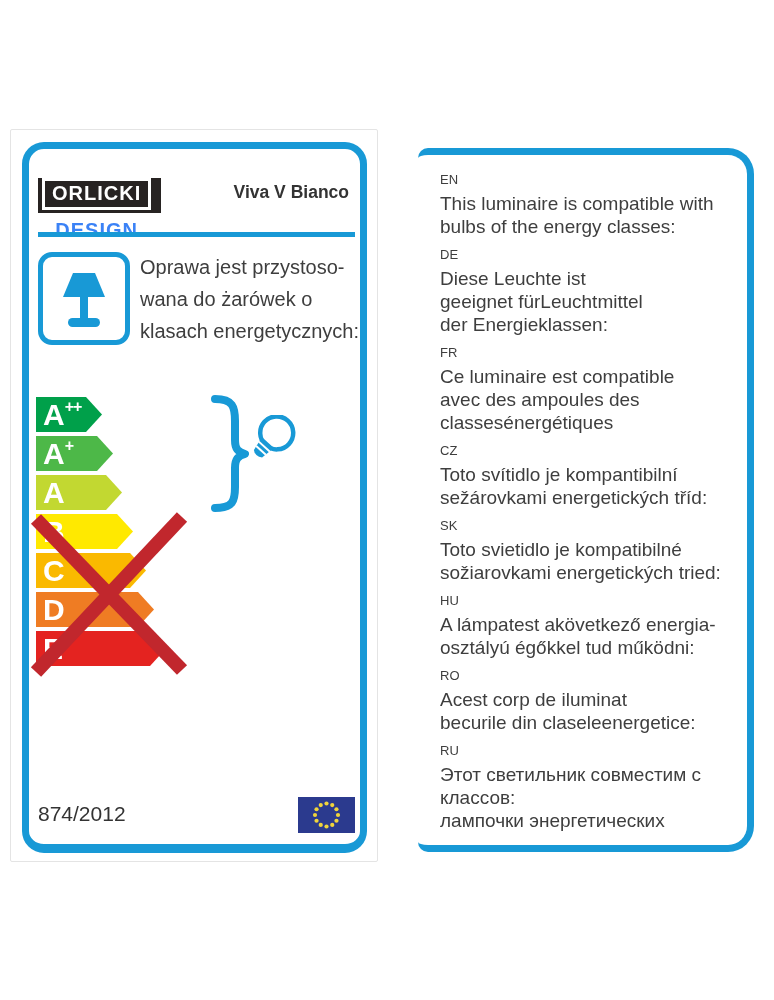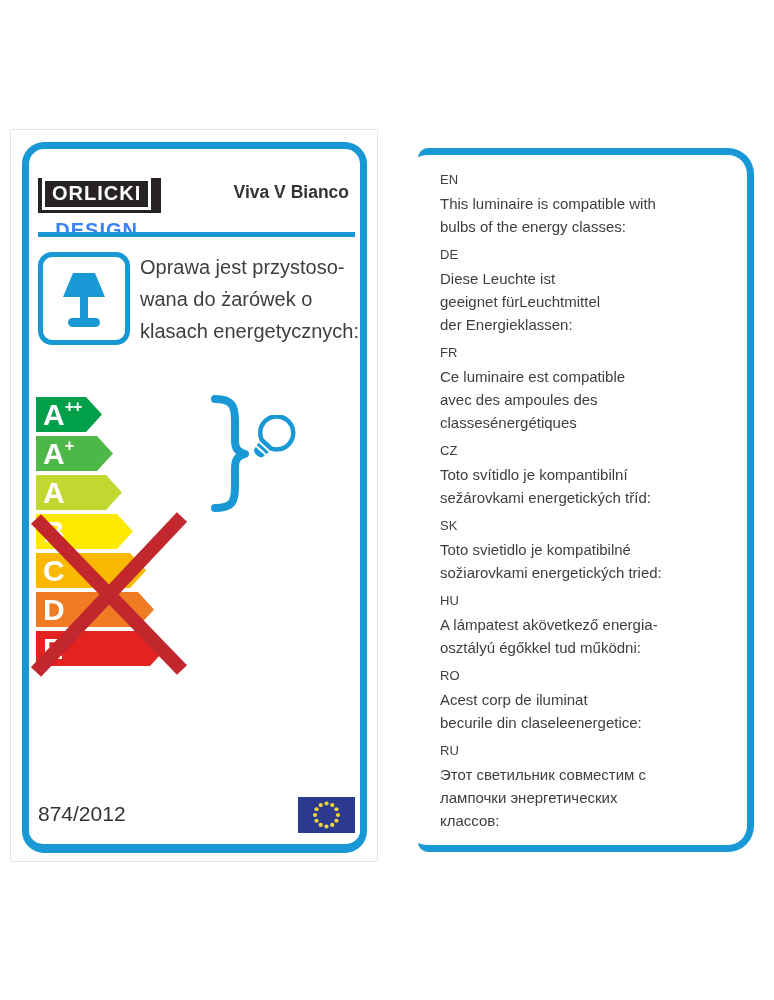--- a/index.html
+++ b/index.html
@@ -42,21 +42,21 @@
   .brace{left:180px;top:244px;}
   .bulb{left:212px;top:266px;}
   .redx{left:-2px;top:358px;}
 
   .reg{left:9px;top:653px;font-size:21px;font-weight:normal;color:#333;}
   .flag{left:269px;top:648px;}
 
   
   .lang-section{margin-bottom:5px;}
   .lang-code{font-size:13px;line-height:24px;color:var(--text);}
-  .lang-line{font-size:15px;line-height:23px;color:var(--text);white-space:nowrap;}
+  .lang-line{font-size:19px;line-height:23px;color:var(--text);white-space:nowrap;}
 </style>
 </head>
 <body>
 
 <div class="sticker-edge"></div>
 
 <section class="panel left">
   <div class="logo">
     <span class="logo-box">ORLICKI</span>
     <span class="logo-word">DESIGN</span>
@@ -182,16 +182,16 @@
     <div class="lang-line">osztályú égőkkel tud működni:</div>
   </div>
   <div class="lang-section">
     <div class="lang-code">RO</div>
     <div class="lang-line">Acest corp de iluminat</div>
     <div class="lang-line">becurile din claseleenergetice:</div>
   </div>
   <div class="lang-section">
     <div class="lang-code">RU</div>
     <div class="lang-line">Этот светильник совместим с</div>
+    <div class="lang-line">классов:</div>
     <div class="lang-line">лампочки энергетических</div>
-    <div class="lang-line">классов:</div>
   </div>
 </section>
 
 </body></html>

